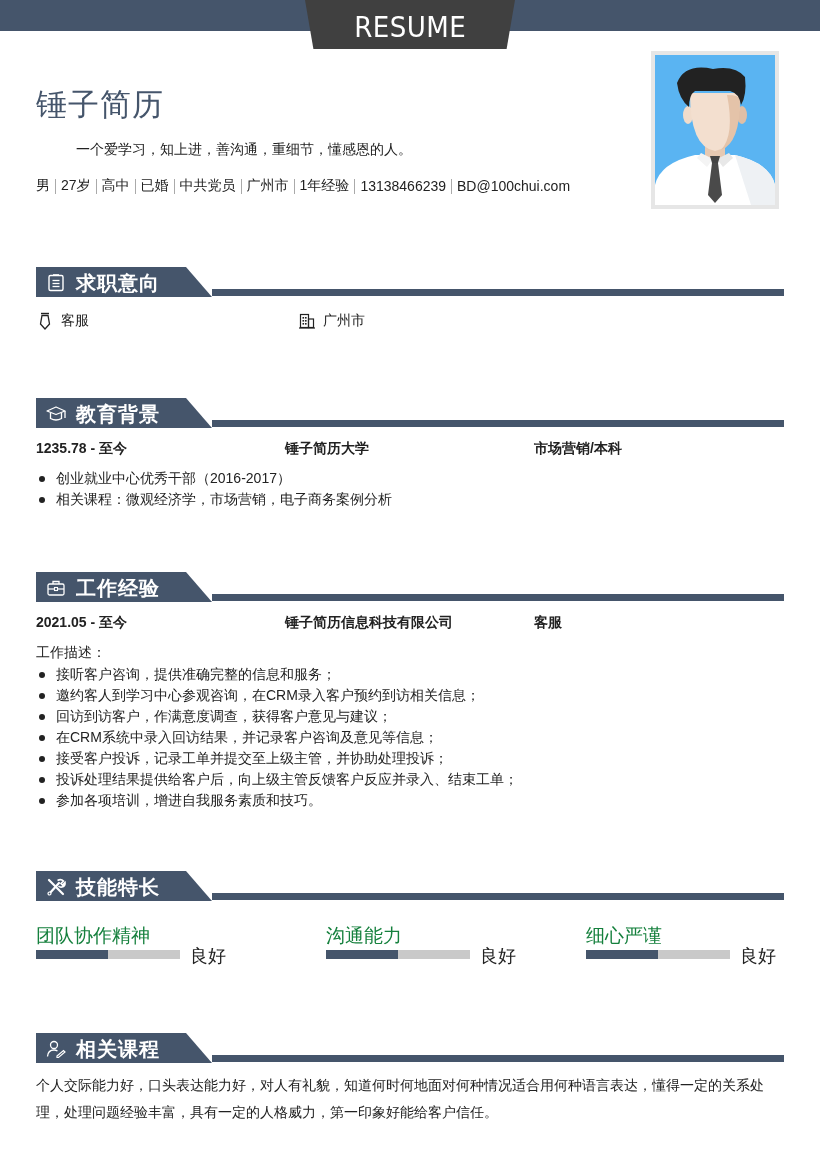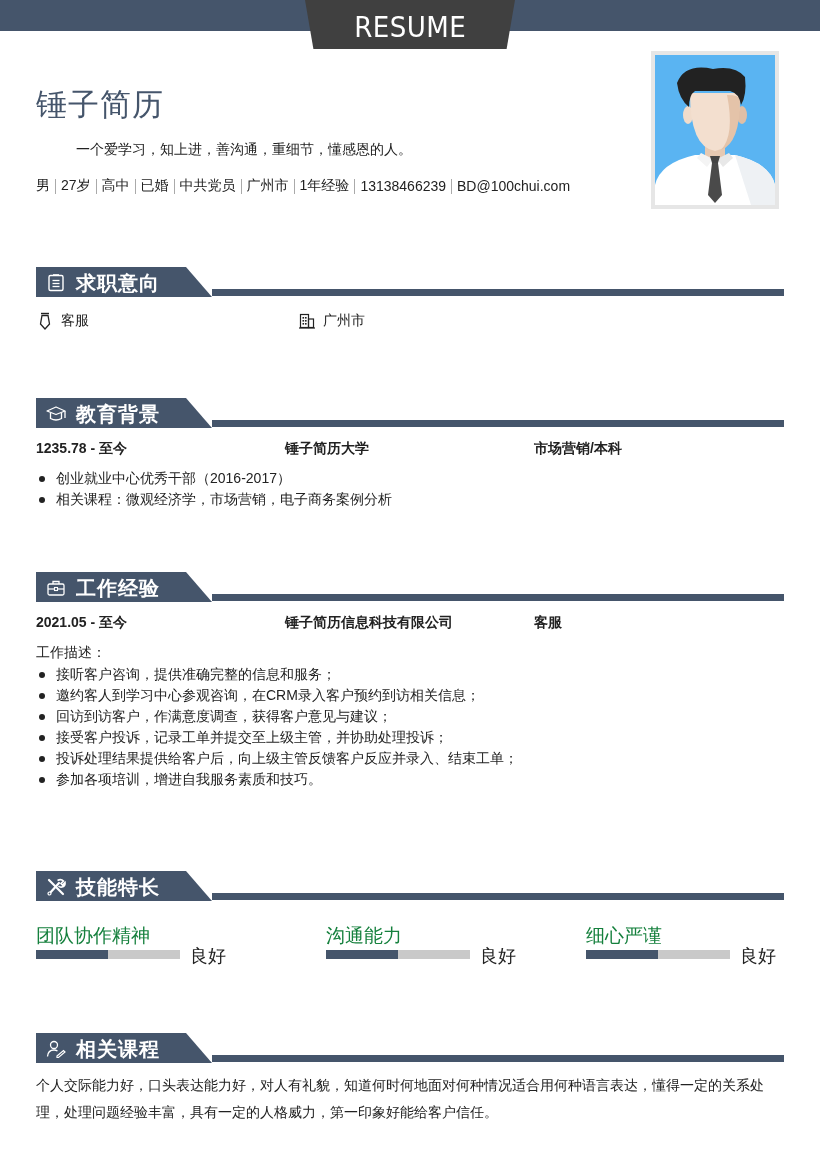--- a/index.html
+++ b/index.html
@@ -217,20 +217,21 @@
   <div class="title">工作经验</div>
 </div>
 <div class="work-head" style="left:36px; top:614px;">2021.05 - 至今</div>
 <div class="work-head" style="left:285px; top:614px;">锤子简历信息科技有限公司</div>
 <div class="work-head" style="left:534px; top:614px;">客服</div>
 <div class="desc-label">工作描述：</div>
 <ul class="bullets" style="top:664px;">
   <li>接听客户咨询，提供准确完整的信息和服务；</li>
   <li>邀约客人到学习中心参观咨询，在CRM录入客户预约到访相关信息；</li>
   <li>回访到访客户，作满意度调查，获得客户意见与建议；</li>
+  <li>在CRM系统中录入回访结果，并记录客户咨询及意见等信息；</li>
   <li>接受客户投诉，记录工单并提交至上级主管，并协助处理投诉；</li>
   <li>投诉处理结果提供给客户后，向上级主管反馈客户反应并录入、结束工单；</li>
   <li>参加各项培训，增进自我服务素质和技巧。</li>
 </ul>
 
 <div class="sec" style="top:871px">
   <div class="block"></div>
   <div class="bar"></div>
   <svg class="icon" viewBox="0 0 20 20">
     <path d="M3 17 L13 6" stroke="#fff" stroke-width="2.2" stroke-linecap="round"></path>

